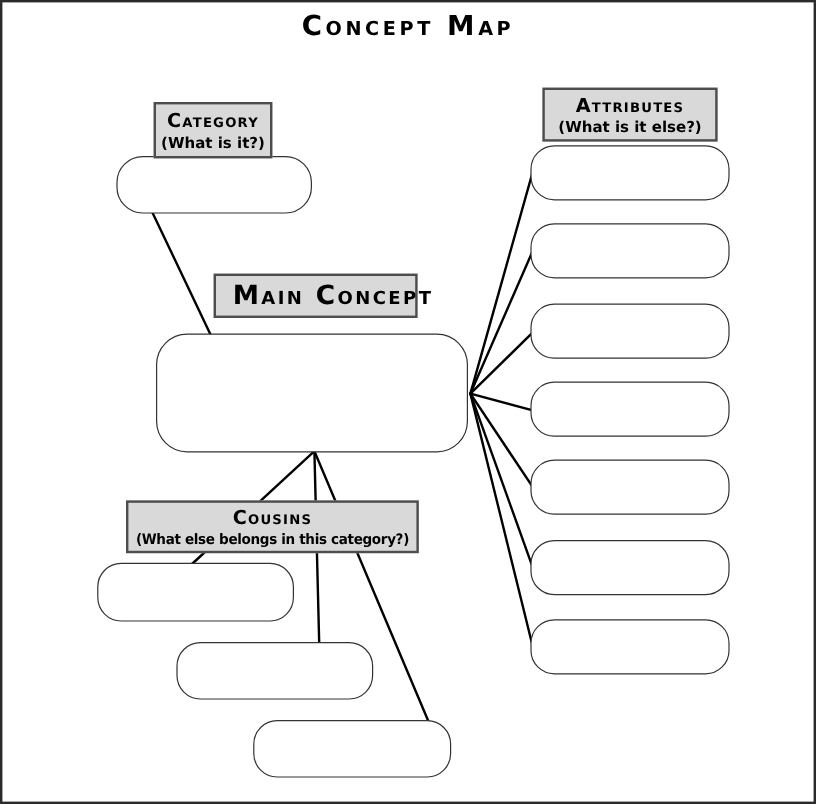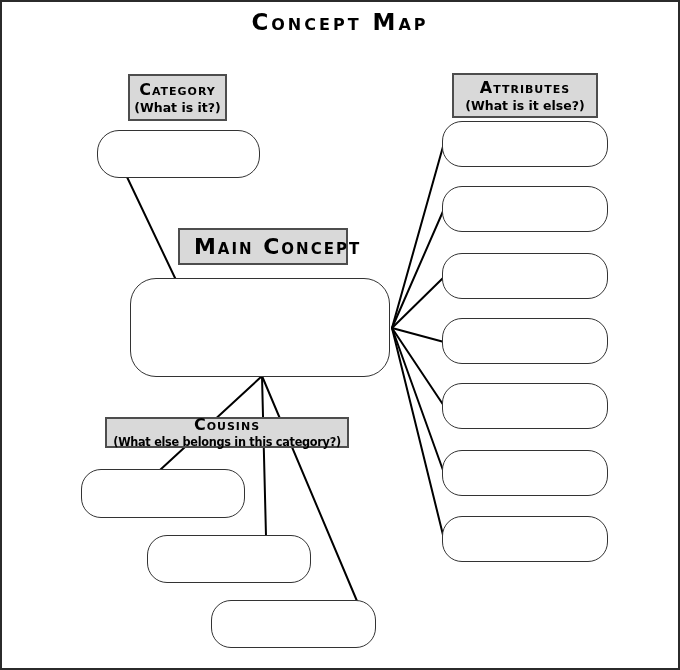--- a/index.html
+++ b/index.html
@@ -61,23 +61,23 @@
     font-variant:small-caps;
     font-size:16px;
     letter-spacing:1px;
     white-space:nowrap;
   }
   .gray-label .question{
     font-weight:bold;
     font-size:12.5px;
     white-space:nowrap;
   }
-  .label-category{left:128px;top:74px;width:99px;height:47px;}
+  .label-category{left:128px;top:85px;width:99px;height:47px;}
   .label-attributes{left:452px;top:73px;width:146px;height:45px;}
-  .label-cousins{left:105px;top:417px;width:244px;height:31px;}
+  .label-cousins{left:105px;top:417px;width:244px;height:44px;}
   .label-cousins .question{font-size:12px;letter-spacing:-0.3px;transform:scaleX(0.94);}
   .label-main{left:178px;top:228px;width:170px;height:37px;padding-left:29px;}
   .label-main .heading{font-size:22px;letter-spacing:2px;}
   .node{
     position:absolute;
     background:var(--background);
     border:1.5px solid var(--node-border);
     z-index:2;
   }
   .node-category{left:97px;top:130px;width:163px;height:48px;border-radius:22px;}

